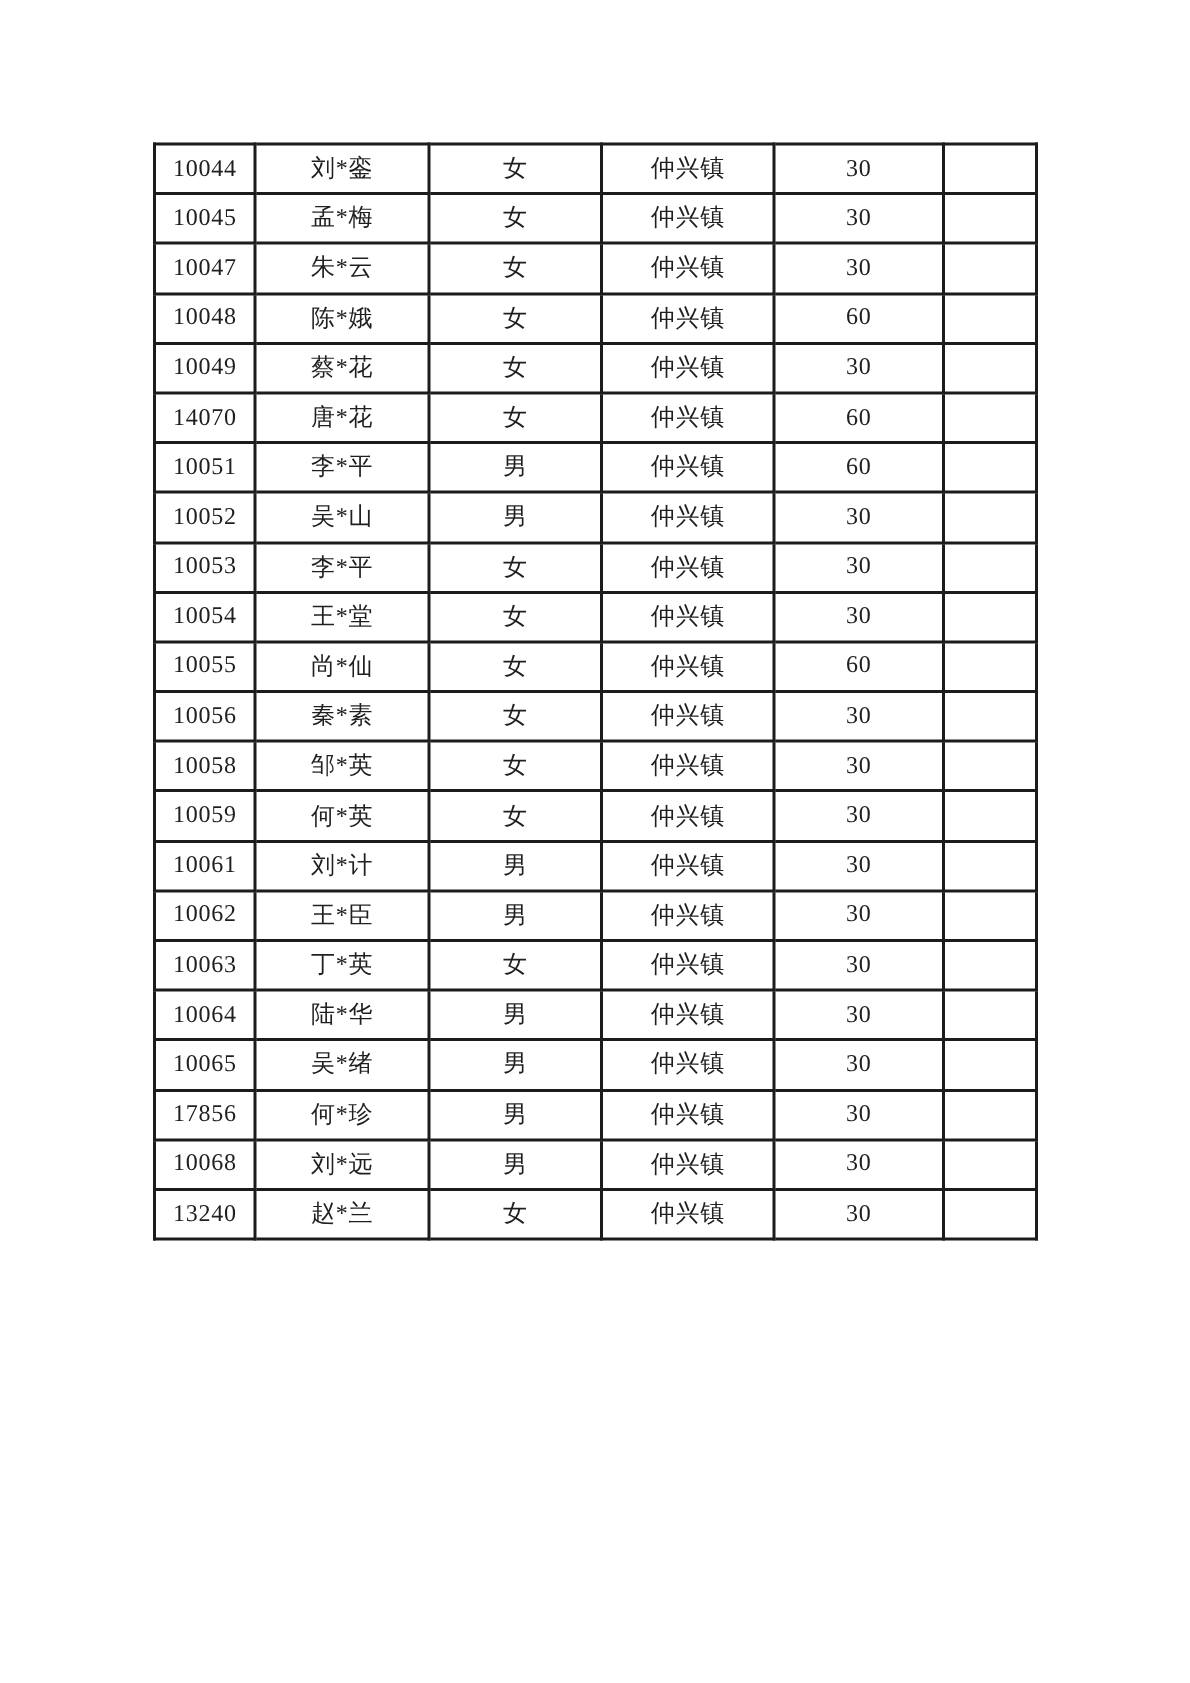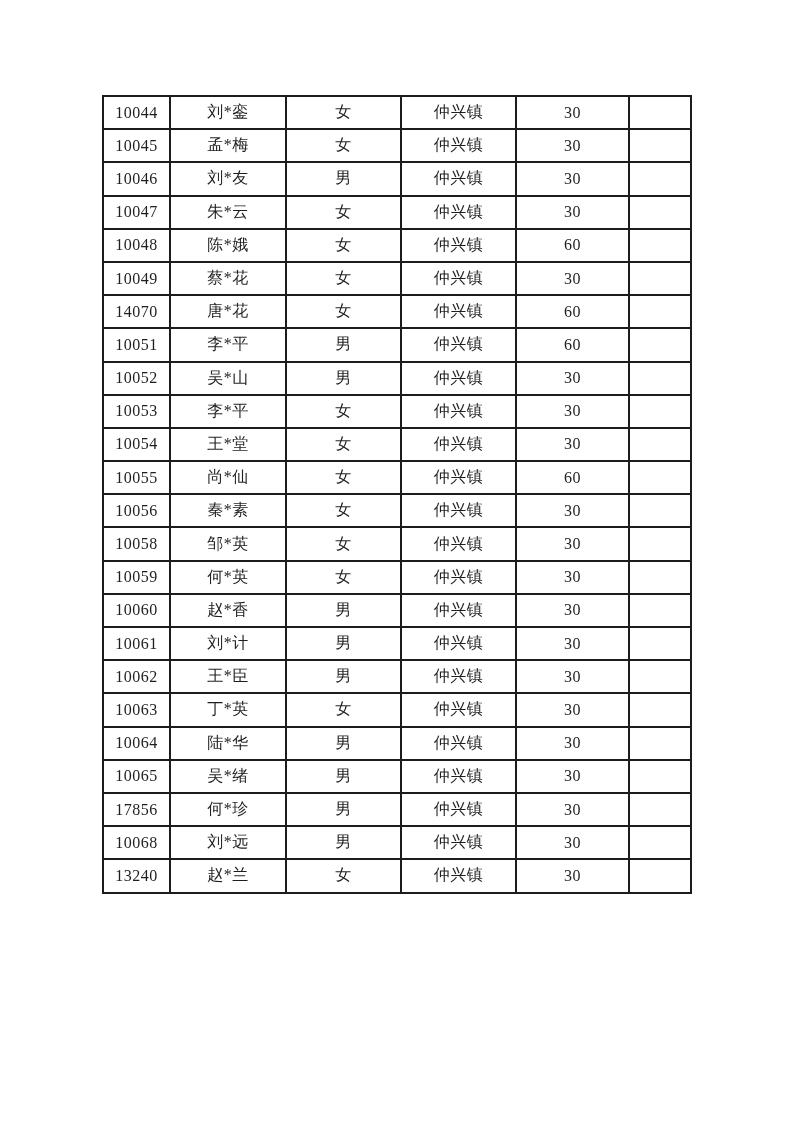--- a/index.html
+++ b/index.html
@@ -68,28 +68,20 @@
   </tr>
         <tr>
     <td>10045</td>
     <td>孟*梅</td>
     <td>女</td>
     <td>仲兴镇</td>
     <td>30</td>
     <td></td>
   </tr>
         <tr>
-    <td>10046</td>
-    <td>刘*友</td>
-    <td>男</td>
-    <td>仲兴镇</td>
-    <td>30</td>
-    <td></td>
-  </tr>
-        <tr>
     <td>10047</td>
     <td>朱*云</td>
     <td>女</td>
     <td>仲兴镇</td>
     <td>30</td>
     <td></td>
   </tr>
         <tr>
     <td>10048</td>
     <td>陈*娥</td>
@@ -167,28 +159,20 @@
     <td>邹*英</td>
     <td>女</td>
     <td>仲兴镇</td>
     <td>30</td>
     <td></td>
   </tr>
         <tr>
     <td>10059</td>
     <td>何*英</td>
     <td>女</td>
-    <td>仲兴镇</td>
-    <td>30</td>
-    <td></td>
-  </tr>
-        <tr>
-    <td>10060</td>
-    <td>赵*香</td>
-    <td>男</td>
     <td>仲兴镇</td>
     <td>30</td>
     <td></td>
   </tr>
         <tr>
     <td>10061</td>
     <td>刘*计</td>
     <td>男</td>
     <td>仲兴镇</td>
     <td>30</td>

